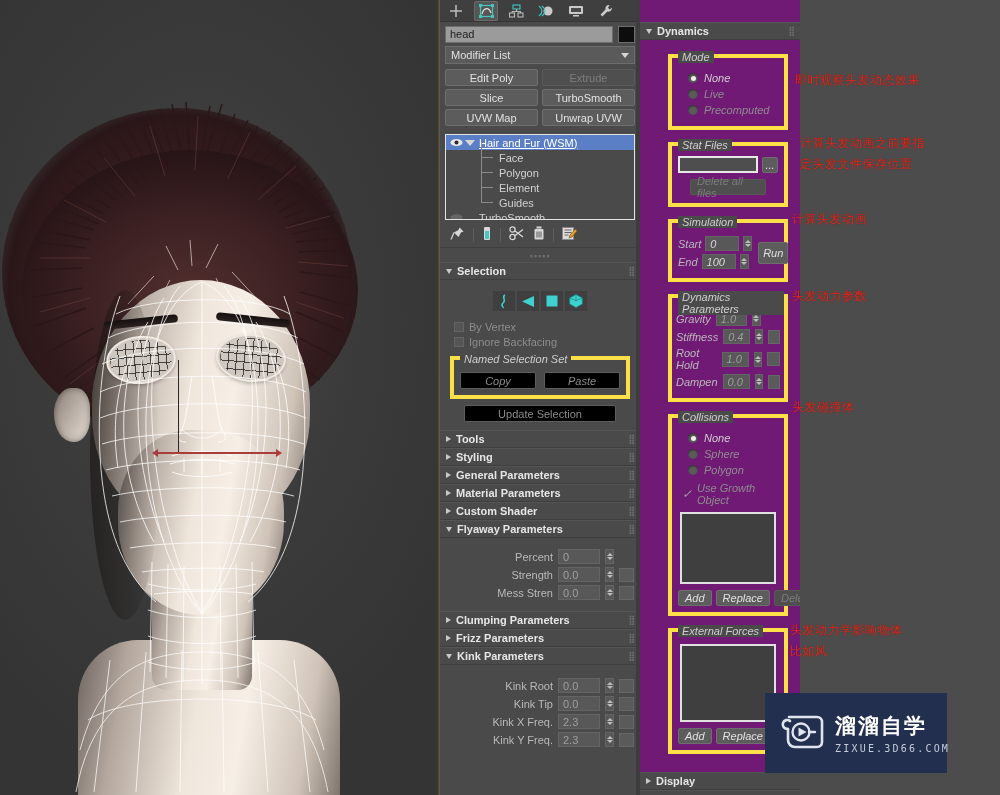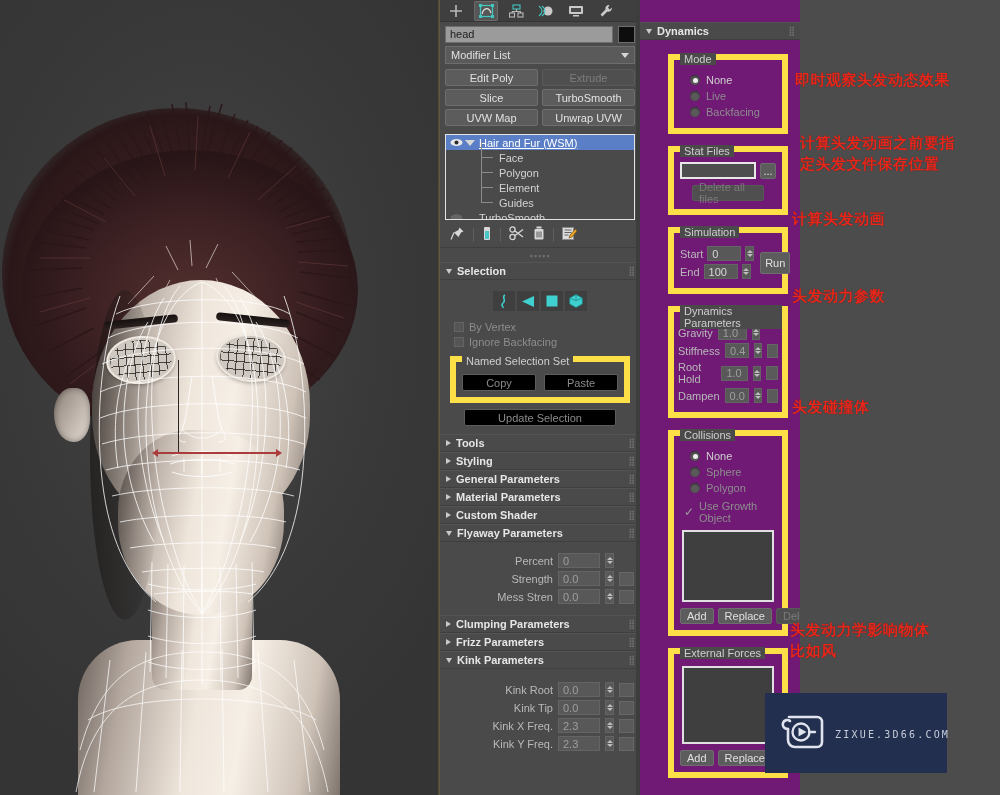--- a/index.html
+++ b/index.html
@@ -182,21 +182,21 @@
   #sel-icons {
     display:flex; justify-content:center; gap:2px; margin:6px 0 10px 0;
   }
   .selico {
     width:22px; height:20px; background:#3f3f3f; display:flex; align-items:center; justify-content:center;
     color:#3fd0cf;
   }
   .ckrow { display:flex; align-items:center; gap:5px; margin:3px 0 3px 8px; color:#8d8d8d; }
   .ckbox { width:10px;height:10px;background:#555;border:1px solid #646464; }
   .group {
-    border:6px solid #fde047; margin:8px 4px 6px 4px; padding:8px 6px 6px 6px; position:relative;
+    border:4px solid #fde047; margin:8px 4px 6px 4px; padding:8px 6px 6px 6px; position:relative;font-style:italic;
   }
   .group > .gtitle {
     position:absolute; top:-7px; left:6px; background:#4a4a4a; padding:0 4px; color:#cfcfcf; font-size:11px;
   }
   .btn2 {
     height:17px; background:#000000; border:1px solid #5d5d5d; color:#8b8b8b;
     display:flex; align-items:center; justify-content:center; font-size:11px; border-radius:2px;
   }
 
   
@@ -219,21 +219,21 @@
   .rrow { display:flex; align-items:center; gap:6px; margin:4px 0 4px 10px; color:#cfcfcf; }
   .rrow.dim { color:#8d8d8d; }
   .textbox { background:#4e4e4e; border:2px solid #e8e8e8; height:17px; }
   .listbox { background:#3f3f3f; border:2px solid #e0e0e0; }
   .sbtn { height:16px; background:#5c5c5c; border:1px solid #6e6e6e; color:#e0e0e0; font-size:11px;
           display:flex;align-items:center;justify-content:center;border-radius:2px; padding:0 6px;}
   .sbtn.dis { color:#7b7b7b; background:#4f4f4f; border-color:#585858; }
 
   
   .annot {
-    position:absolute; color:#e8261a; font-size:15px; font-weight:bold;
+    position:absolute; color:#e8261a; font-size:12px; font-weight:normal;
     line-height:21px; letter-spacing:0.5px;
     font-family:"DejaVu Sans", sans-serif;
     text-shadow: 0 0 1px rgba(0,0,0,.4);
     white-space:pre-line;
   }
 
   
   #watermark {
     position:absolute; left:765px; top:693px; width:182px; height:80px;
     background:#232f4e; display:flex; align-items:center; gap:10px; padding-left:14px;
@@ -760,21 +760,21 @@
         <div class="rrow">
           <span class="radio on"></span>
           <span>None</span>
         </div>
         <div class="rrow dim">
           <span class="radio"></span>
           <span>Live</span>
         </div>
         <div class="rrow dim">
           <span class="radio"></span>
-          <span>Backfacing</span>
+          <span>Precomputed</span>
         </div>
       </div>
 
       <div class="group" style="margin:4px 4px 12px 20px; padding:10px 6px 8px 6px;">
         <span class="gtitle">Stat Files</span>
         <div style="display:flex;align-items:center;gap:4px;">
           <div class="textbox" style="flex:1"></div>
           <div class="sbtn" style="width:16px;padding:0">...</div>
         </div>
         <div class="sbtn dis" style="margin:6px 12px 0 12px">Delete all files</div>
@@ -907,17 +907,18 @@
     <div>
       <svg width="46" height="46" viewBox="0 0 46 46">
         <path d="M10 8 L38 8 C41 8 43 10 43 13 L43 33 C43 36 41 38 38 38 L16 38 C12 38 9 35 9 31 L9 20" fill="none" stroke="#dfe4ee" stroke-width="2.6" stroke-linecap="round"></path>
         <path d="M9 20 C5 20 3 17 4 14 C5 11 9 10 11 12" fill="none" stroke="#dfe4ee" stroke-width="2.6" stroke-linecap="round"></path>
         <circle cx="22" cy="23" r="8.5" fill="none" stroke="#dfe4ee" stroke-width="2.4"></circle>
         <path d="M19.5 18.5 L27.5 23 L19.5 27.5z" fill="#dfe4ee"></path>
         <path d="M30 23 L36 23" stroke="#dfe4ee" stroke-width="2.4" stroke-linecap="round"></path>
       </svg>
     </div>
     <div id="wm-text">
+      <div id="wm-title">溜溜自学</div>
       <div id="wm-sub">ZIXUE.3D66.COM</div>
     </div>
   </div>
 
 </div>
 
 </body></html>

